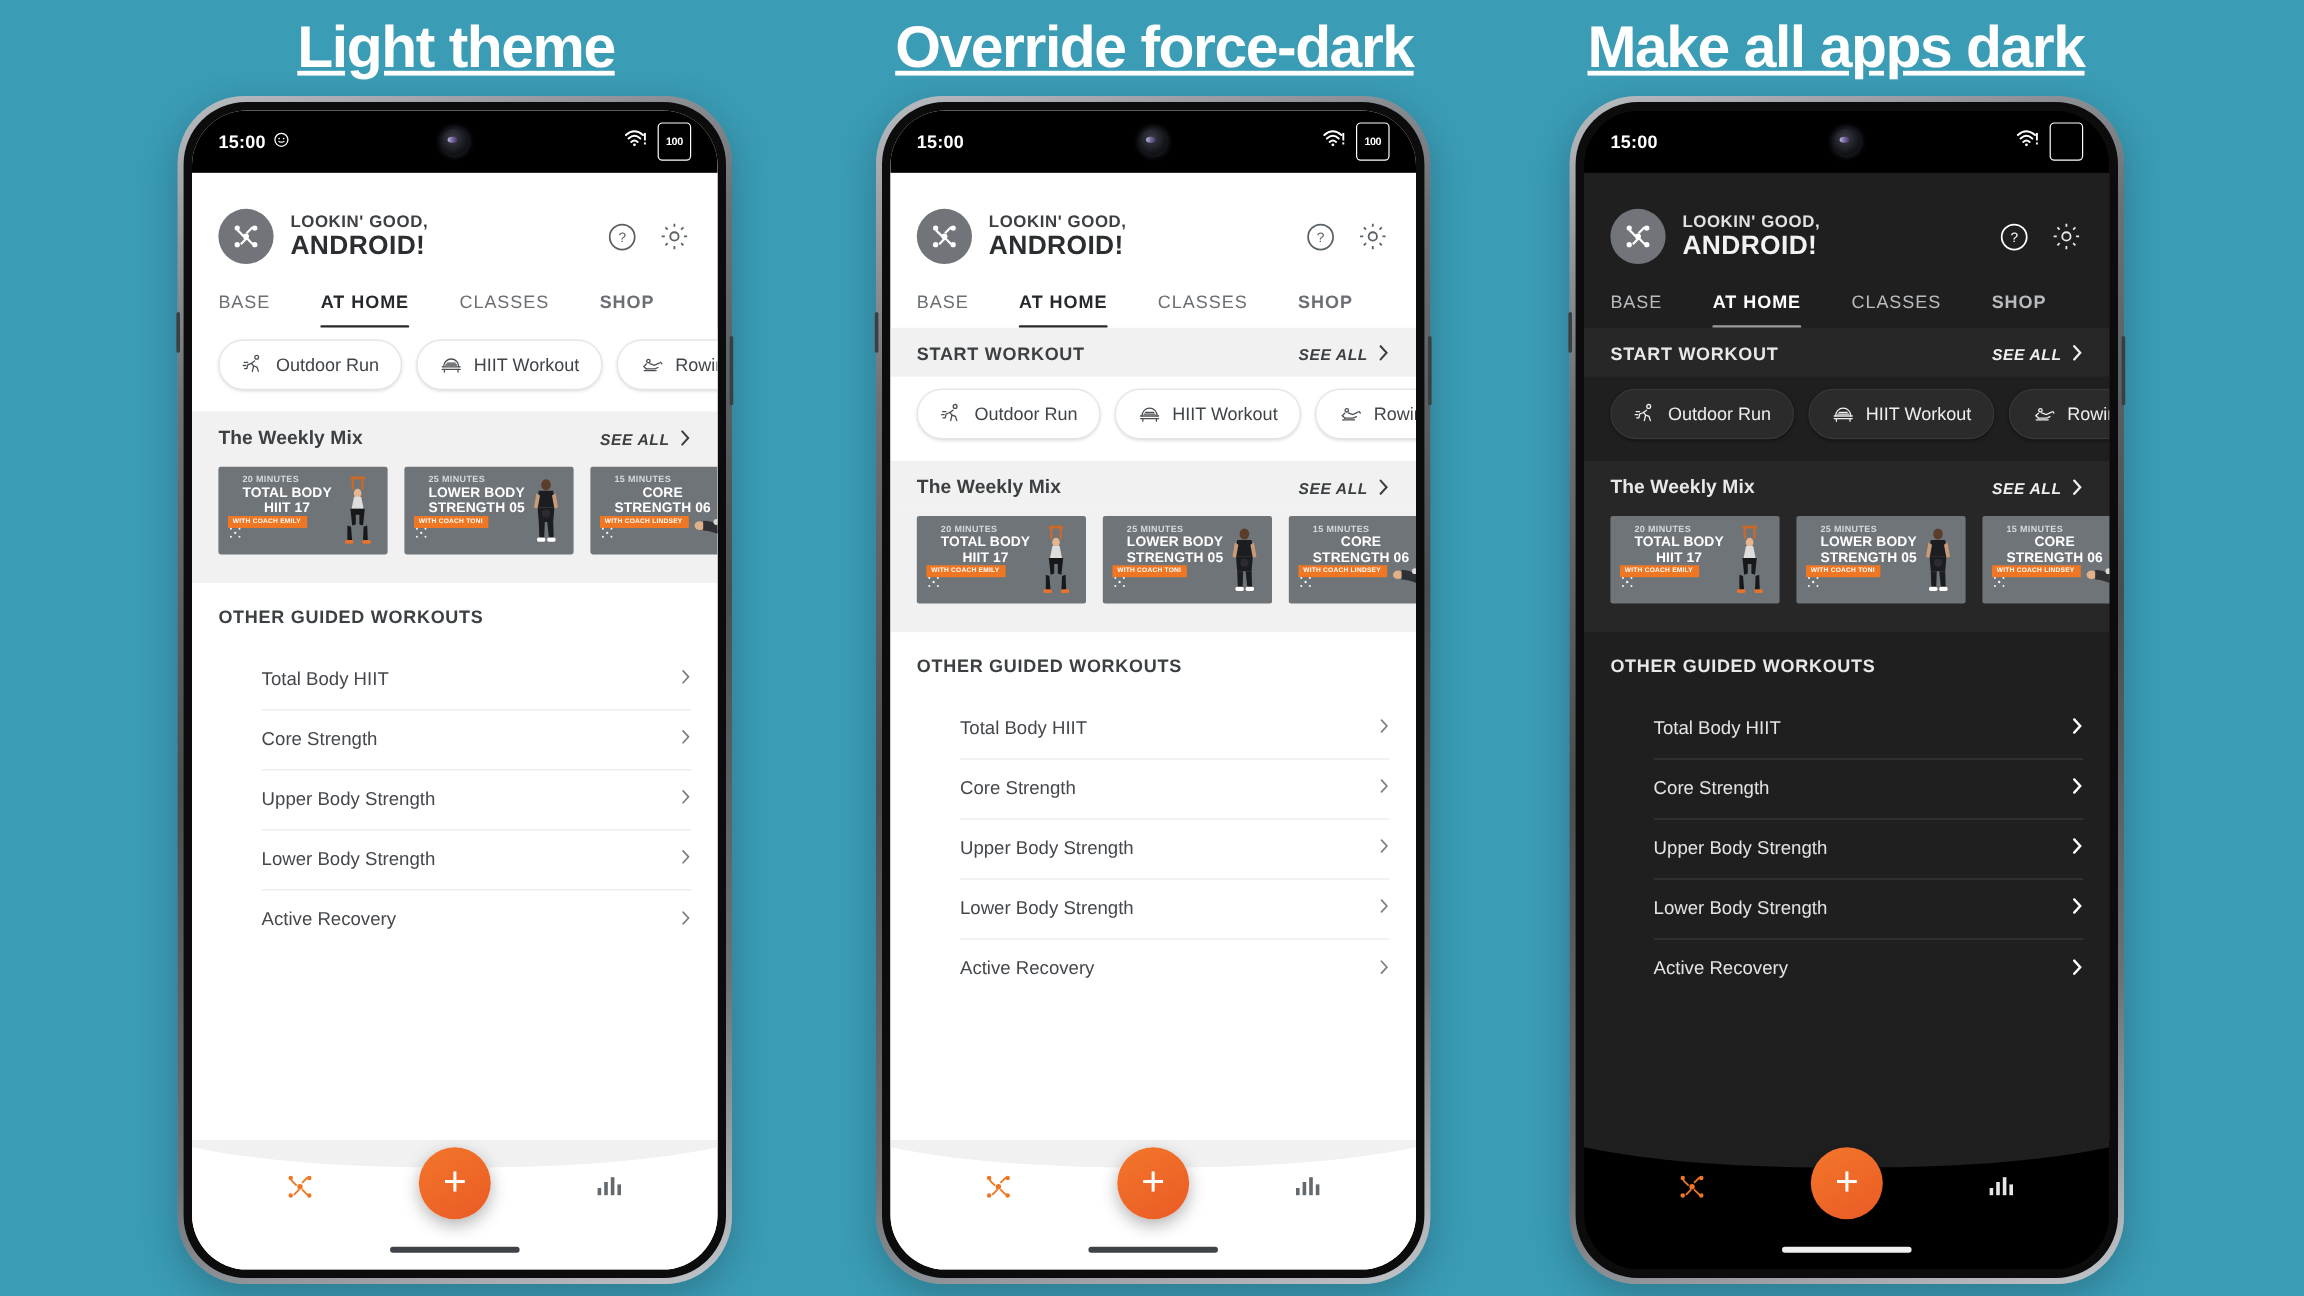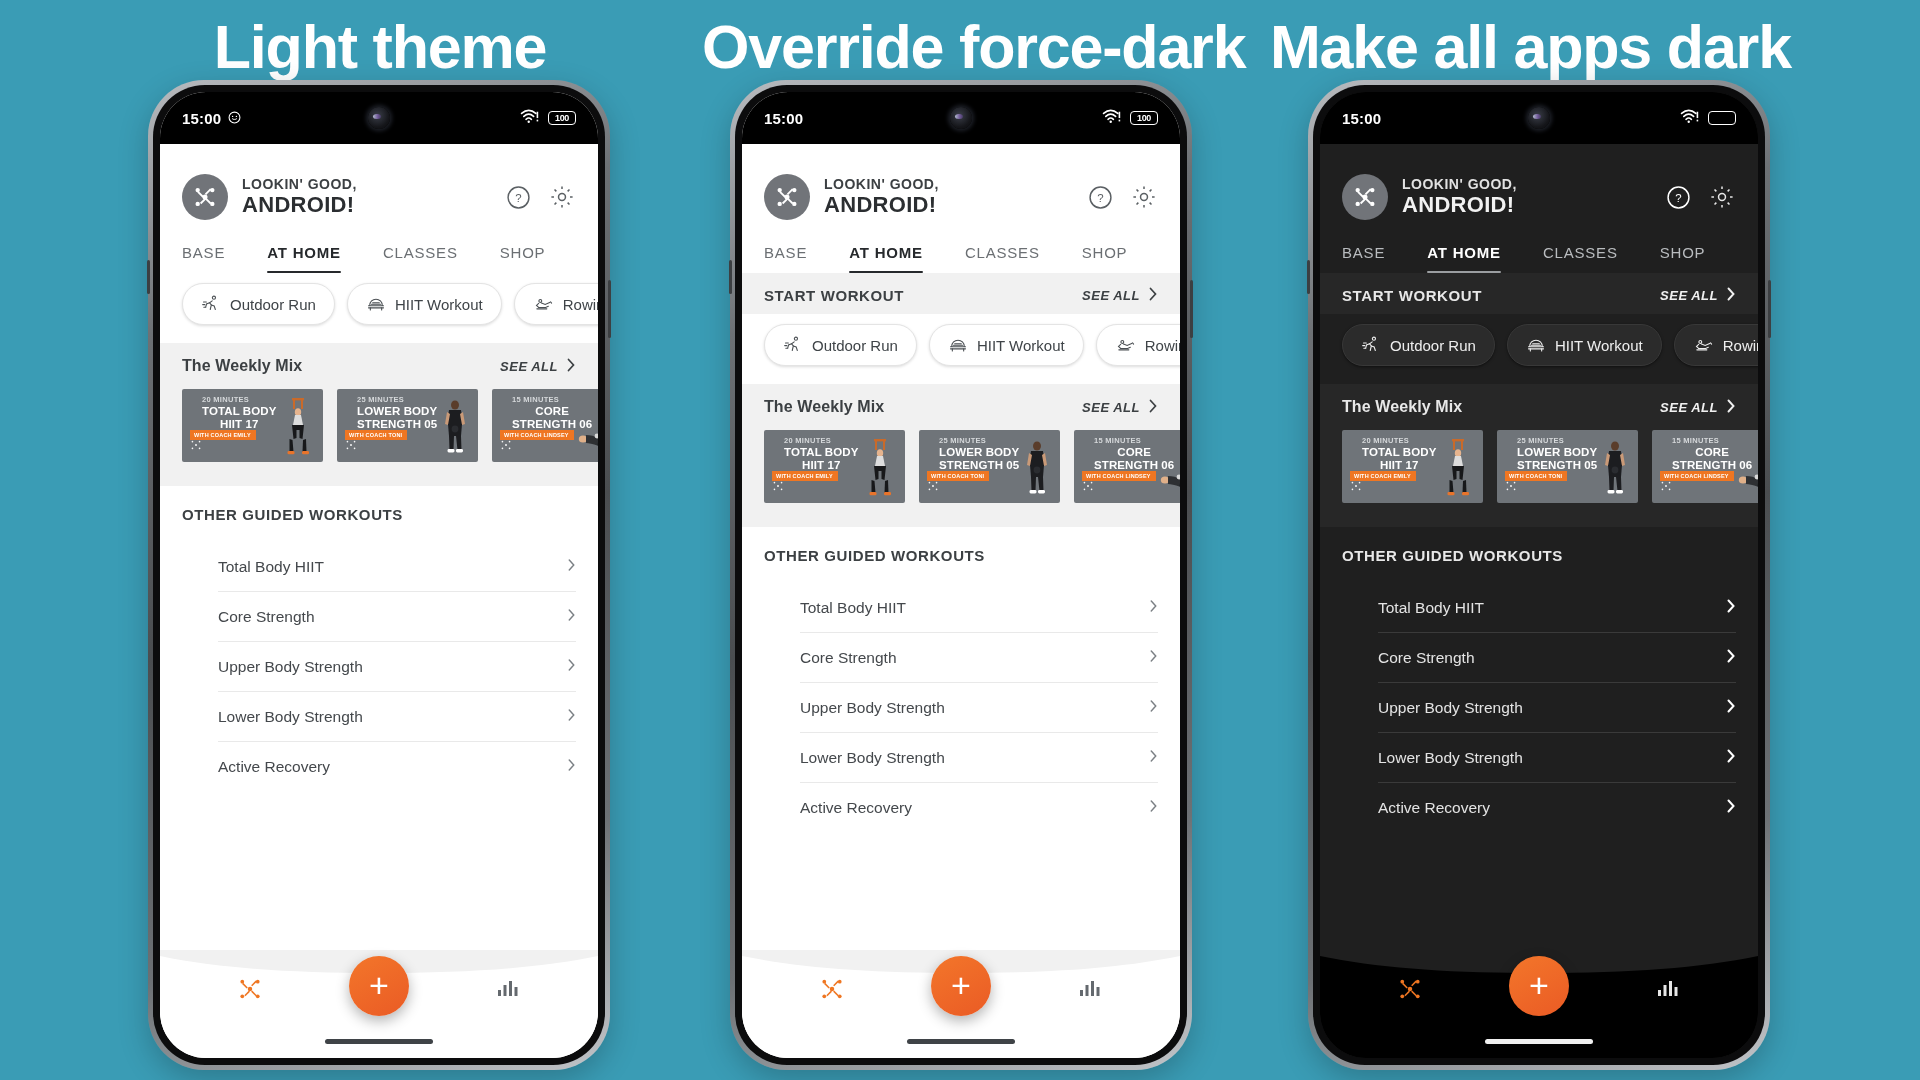--- a/index.html
+++ b/index.html
@@ -9,22 +9,22 @@
     background: #3a9cb5;
     font-family: "Liberation Sans", sans-serif;
   }
   .stage { position: relative; width: 1920px; height: 1080px; background: #3a9cb5; }
 
   
   .col-title {
     position: absolute; top: 12px;
     width: 520px; text-align: center;
     font-family: "Liberation Sans", sans-serif;
-    font-weight: bold; font-size: 61px; letter-spacing: -1.2px;
-    color: #ffffff; white-space: nowrap;
+    font-weight: bold; font-size: 49px; letter-spacing: -1.2px;
+    color: #ffffff; white-space: nowrap; text-decoration: underline;
   }
   .col-title.c1 { left: 120px; }
   .col-title.c2 { left: 702px; }
   .col-title.c3 { left: 1270px; text-align: center; }
 
   
   .phone {
     position: absolute;
     width: 462px; height: 990px;
     border-radius: 56px;
@@ -77,21 +77,21 @@
     background: radial-gradient(circle at 42% 38%, #3b3f4a 0%, #15161a 62%, #09090b 100%);
     box-shadow: 0 0 4px 2px rgba(40,44,55,.75);
   }
   .punchhole::after{
     content:""; position:absolute; left:5px; top:7px;
     width:8px;height:5px;border-radius:50%;
     background: linear-gradient(90deg,#c9d3e8,#7b5ea8 60%,#4a3f6b);
     opacity:.85;
   }
   .battery {
-    width: 28px; height: 14px; border: 1.8px solid #fff; border-radius: 4px;
+    width: 28px; height: 32px; border: 1.8px solid #fff; border-radius: 4px;
     display: flex; align-items: center; justify-content: center;
     font-size: 9px; font-weight: bold; letter-spacing: -.4px;
   }
   .battery.plain { }
 
   
   .app-header {
     flex: 0 0 auto;
     padding: 30px 22px 0 22px;
     background: #fff;
@@ -124,21 +124,21 @@
     display: flex; gap: 0;
     padding: 24px 22px 0 22px;
     background: #fff;
   }
   .dark .tabs { background: #1f1f1f; }
   .tab {
     font-size: 15px; letter-spacing: .8px; color: #6b6f73;
     text-transform: uppercase; padding: 0 0 12px 0;
     margin-right: 42px; position: relative; white-space: nowrap;
   }
-  .tab:last-child { margin-right: 0; }
+  .tab:last-child { margin-right: 0; font-weight: bold; }
   .tab.active { color: #26292c; font-weight: bold; text-align: right; }
   .tab.active::after {
     content: ""; position: absolute; left: 0; right: 0; bottom: 0;
     height: 2.5px; background: #26292c; border-radius: 2px;
   }
   .dark .tab { color: #b9bcbf; }
   .dark .tab.active { color: #ffffff; }
   .dark .tab.active::after { background: #9b9ea1; }
 
   

